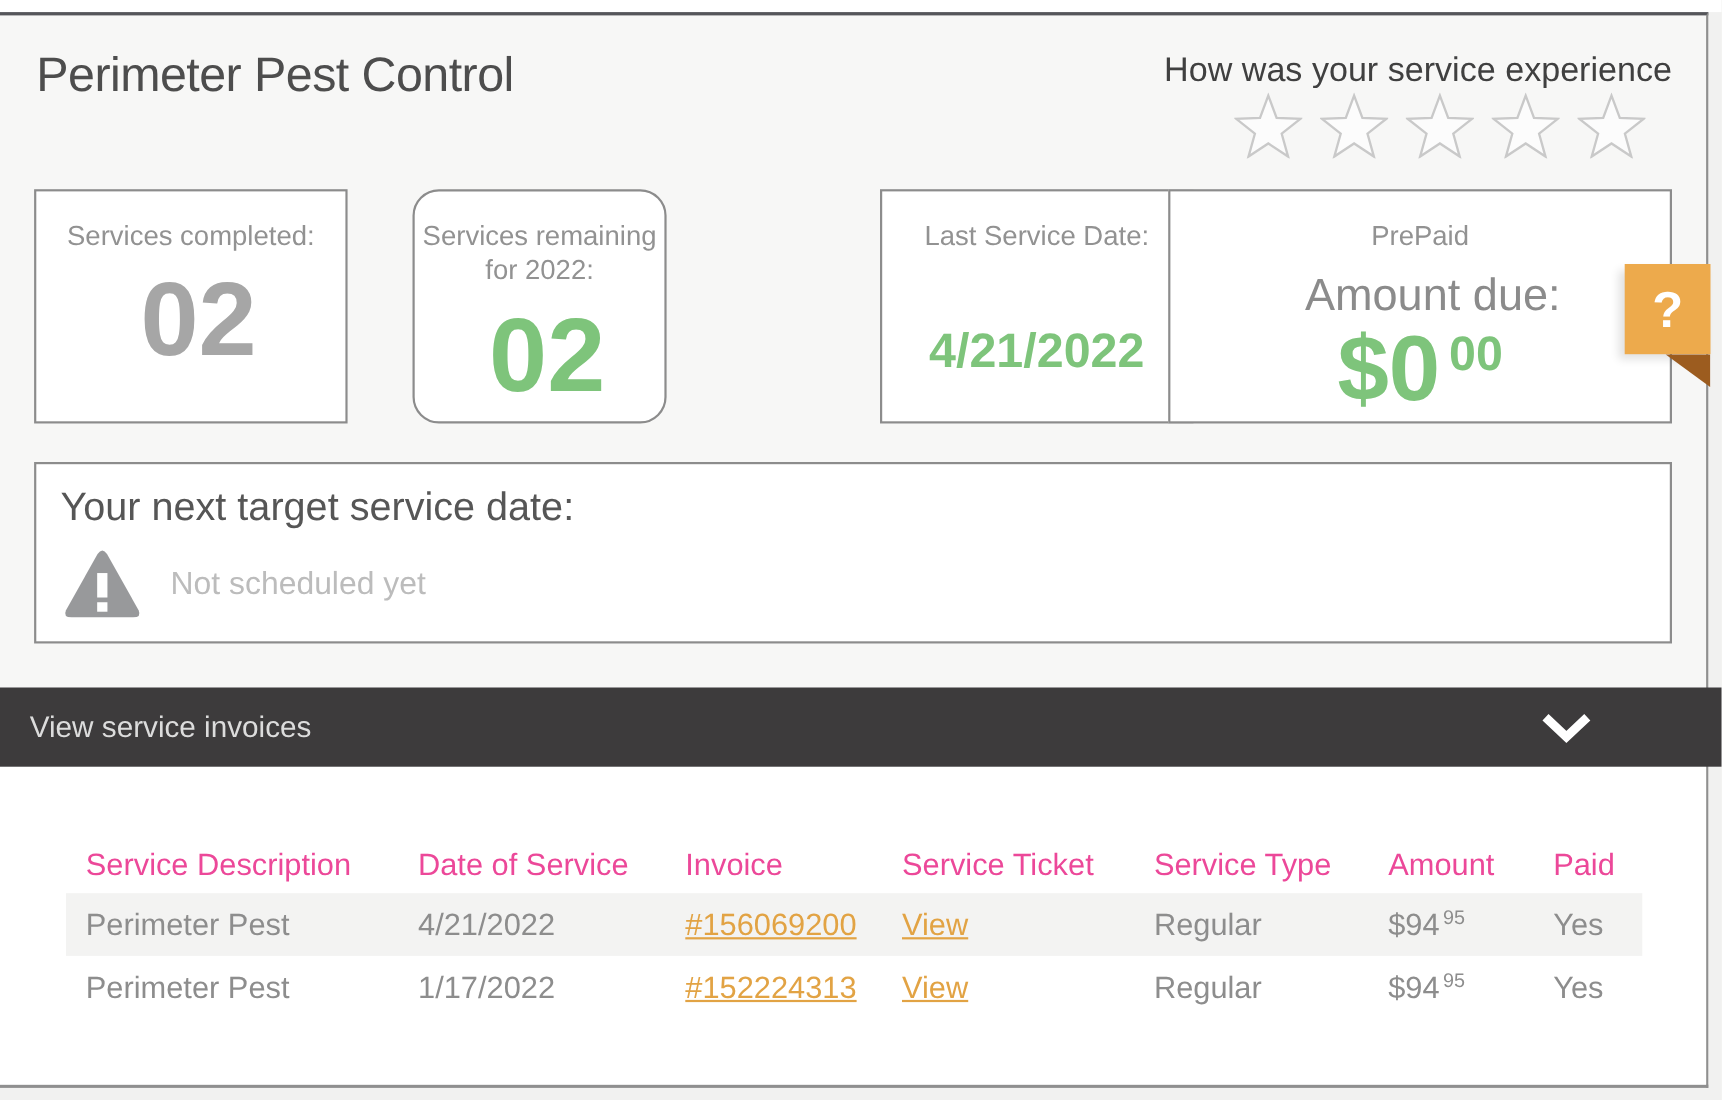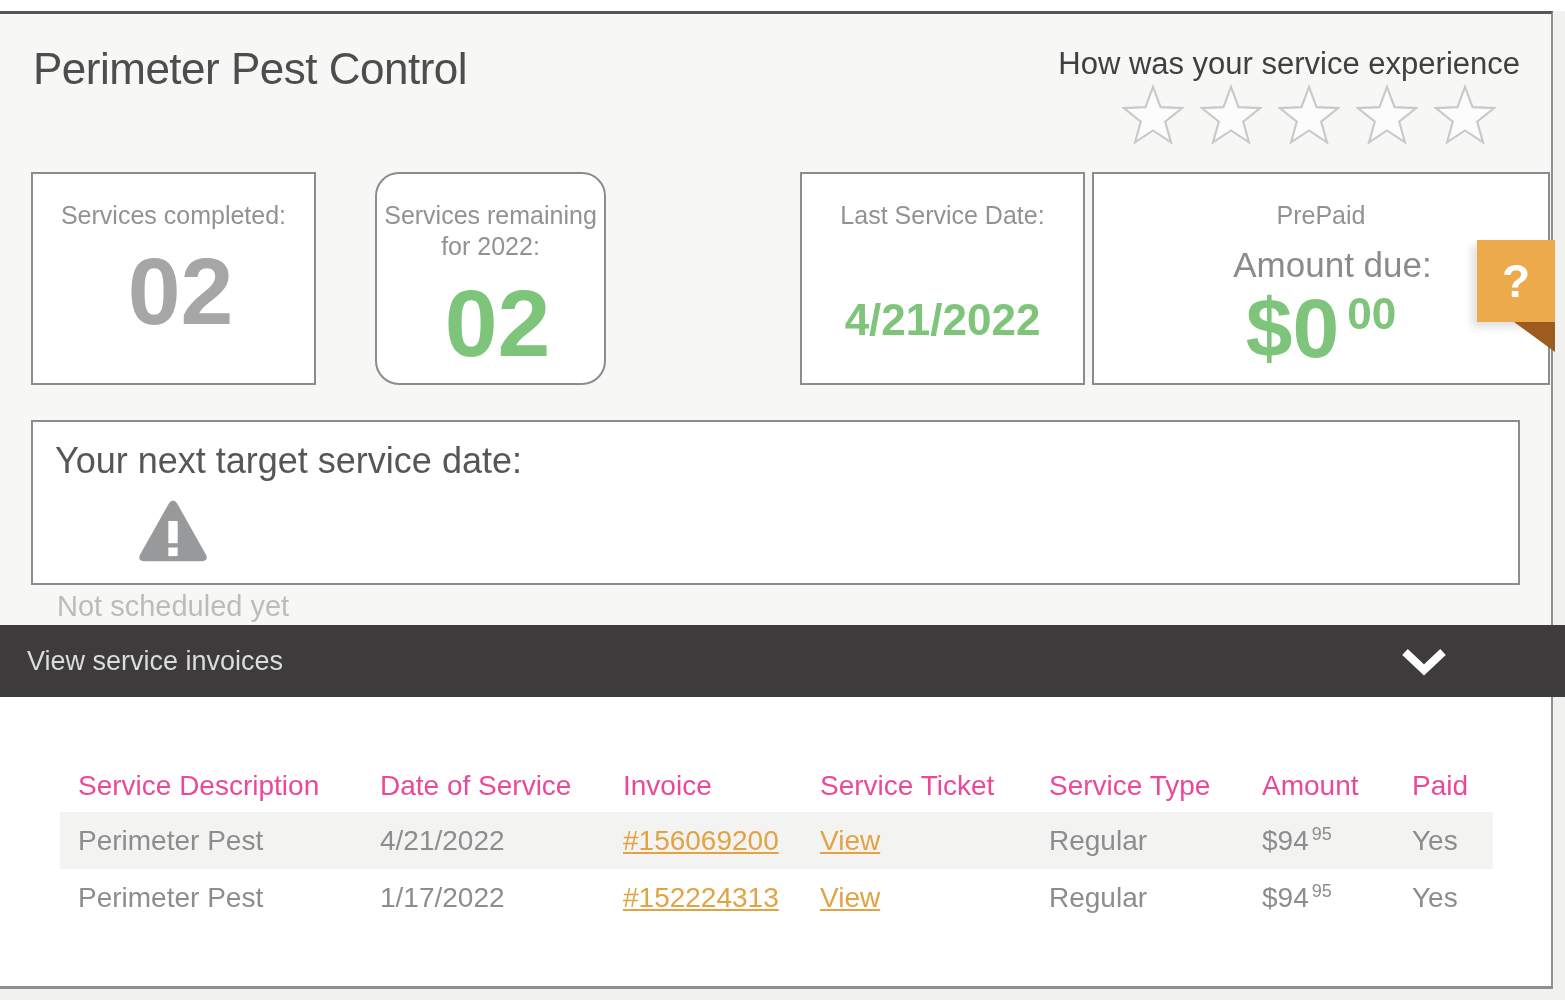--- a/index.html
+++ b/index.html
@@ -21,43 +21,43 @@
   .rating-question { position:absolute; right:45px; top:46px; font-size:31px;
     color:#404040; }
   .stars { position:absolute; left:1122px; top:84px; display:flex; gap:16px; }
   .stars svg { display:block; }
 
   .stat-card { position:absolute; top:172px; height:213px; background:#ffffff;
     border:2px solid #8c8c8c; text-align:center; }
   .card-1 { left:31px;  width:285px; }
   .card-2 { left:375px; width:231px;border-radius:24px; }
   .card-3 { left:752px; width:285px;margin-left:48px; }
-  .card-4 { left:1092px; width:458px;text-align:center; }
+  .card-4 { left:1062px; width:458px;text-align:center; }
   .stat-label { margin:26px auto 0; font-size:25px; line-height:1.25;
     color:#929292; max-width:240px; }
   .stat-value-big { margin-top:18px; font-size:95px; font-weight:bold; line-height:0.9;padding-left:14px; }
   .value-gray { color:#a6a6a6; }
   .value-green { color:#7ec47b; }
   .stat-date { margin-top:64px; font-size:44px; font-weight:bold; color:#7ec47b; }
-  .amount-label { margin-top:14px; font-size:35px; color:#8b8b8b;margin-left:23px; }
+  .amount-label { margin-top:14px; font-size:41px; color:#8b8b8b;margin-left:23px; }
   .amount-value { margin-top:4px; font-size:84px; font-weight:bold; color:#7ec47b; line-height:0.95; }
   .amount-cents { position:relative; top:-28px; margin-left:8px; font-size:44px; }
 
   .help-tab { position:absolute; left:1477px; top:240px; width:78px; height:82px;
     background:#edaa4c; box-shadow:-5px 5px 8px rgba(0,0,0,0.12);
     display:flex; align-items:center; justify-content:center;
     color:#ffffff; font-size:46px; font-weight:bold; cursor:pointer; z-index:3; }
   .help-fold { position:absolute; left:1514px; top:322px; width:41px; height:30px;
     background:#9c5c1f; clip-path:polygon(0 0, 100% 0, 100% 100%); z-index:3; }
 
   .next-box { position:absolute; left:31px; top:420px; width:1489px; height:165px;
     background:#ffffff; border:2px solid #8c8c8c; }
   .next-label { position:absolute; left:22px; top:18px; font-size:36px; color:#565656; }
   .next-status-row { position:absolute; left:24px; top:76px; display:flex;
-    align-items:center; gap:26px;flex-direction:column; }
+    align-items:center; gap:26px; }
   .next-status { font-size:29px; color:#bcbcbc; }
 
   .invoices-bar { position:absolute; left:0; top:625px; width:1565px; height:72px;
     background:#3d3b3c; z-index:2; cursor:pointer; }
   .invoices-bar-label { position:absolute; left:27px; top:0; height:72px;
     display:flex; align-items:center; font-size:27px; color:#dcdcdc; }
   .invoices-chevron { position:absolute; left:1401px; top:23px; }
 
   .table-section { position:absolute; left:0; top:697px; width:1551px; height:289px;
     background:#ffffff; z-index:1; }

